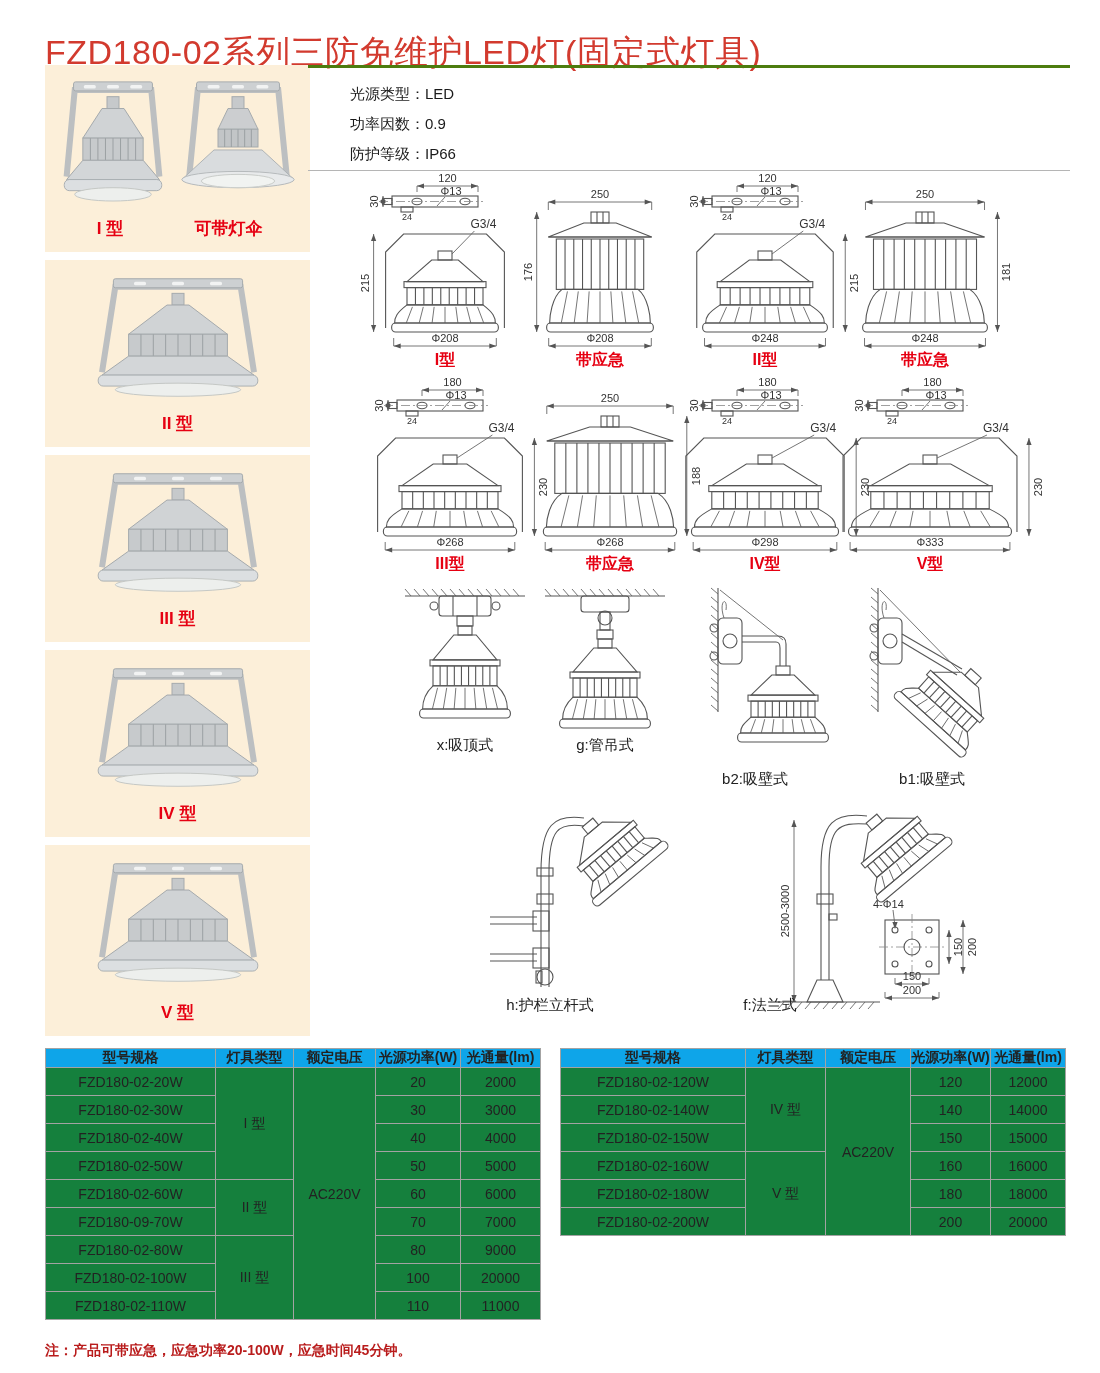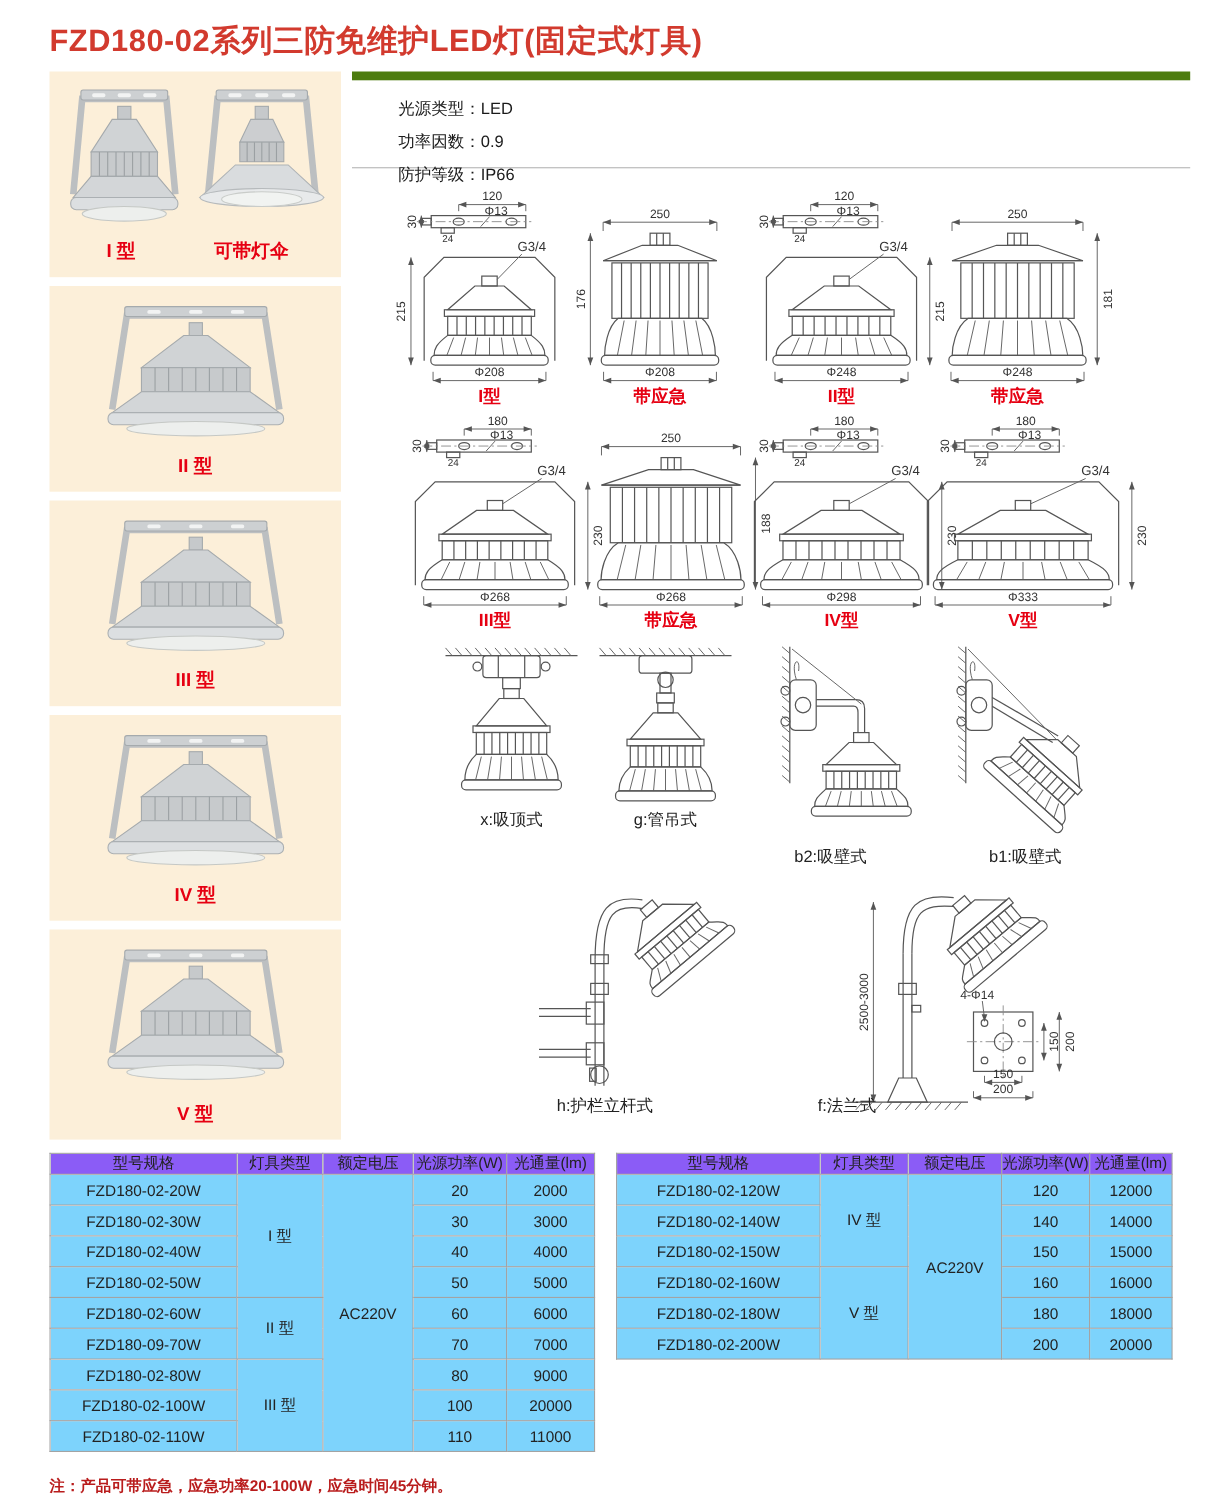--- a/index.html
+++ b/index.html
@@ -1,43 +1,43 @@
 <!DOCTYPE html>
 <html><head>
 <meta charset="utf-8">
 <style>
 *{margin:0;padding:0;box-sizing:border-box}
 html,body{width:1100px;height:1373px;background:#fff;position:relative;
   font-family:"Liberation Sans","DejaVu Sans",sans-serif}
-#title{position:absolute;left:45px;top:18px;font-size:28px;font-weight:bold;color:#d23a2e;letter-spacing:.5px}
+#title{position:absolute;left:45px;top:30px;font-size:34px;font-weight:normal;color:#d23a2e;letter-spacing:.5px}
 .panel{position:absolute;left:45px;width:265px;background:#fcefd9}
 .ph{position:absolute}
 .plabel{position:absolute;bottom:12px;text-align:center;color:#e60012;font-weight:bold;font-size:17px}
-#specs{position:absolute;left:320px;top:65px;width:762px;height:88px;
-  border-top:8px solid #4d7c0f;border-bottom:1px solid #b5b5b5;display:flex}
+#specs{position:absolute;left:308px;top:65px;width:762px;height:106px;
+  border-top:3px solid #4d7c0f;border-bottom:1px solid #b5b5b5;display:flex}
 .speccol{padding-top:17px}
 .speccol.l{width:300px;padding-left:42px}
 .speccol.r{padding-left:0}
 .srow{margin-bottom:11px;font-size:15px;color:#1a1a1a}
 .sl{color:#1a1a1a}
 .sv{color:#1a1a1a}
 #drawwrap{position:absolute;left:320px;top:172px;width:778px;height:872px}
 svg text{font-family:"Liberation Sans","DejaVu Sans",sans-serif}
 .ol{fill:none;stroke:#555;stroke-width:1.1}
 .dl{fill:none;stroke:#666;stroke-width:.9}
 .cl{fill:none;stroke:#888;stroke-width:.8;stroke-dasharray:9 3 2 3}
 .af{fill:#555}
 .dt{font-size:11px;fill:#333}
 .rlab{font-size:16px;font-weight:bold;fill:#e60012}
 .mlab{font-size:15px;fill:#222}
 .twrap{position:absolute}
 table{border-collapse:collapse;width:100%;table-layout:fixed}
 th,td{border:1px solid #a3a3a3;text-align:center;color:#222;font-size:14px;overflow:hidden}
-th{background:#8b5cf6;height:15px;font-weight:normal}
-td{height:28px;background:#7dd3fc}
+th{background:#0ea5e9;height:15px;font-weight:bold}
+td{height:28px;background:#15803d}
 #note{position:absolute;left:45px;top:1342px;font-size:14px;font-weight:bold;color:#b91c1c}
 </style>
 </head>
 <body>
 
 <h1 id="title">FZD180-02系列三防免维护LED灯(固定式灯具)</h1>
 
 <div id="sidebar-root">
     <div class="panel" style="top: 65px; height: 187px;">
       <div class="ph" style="left:10px;top:8px"><svg width="116" height="148" viewBox="0 0 116 148">

